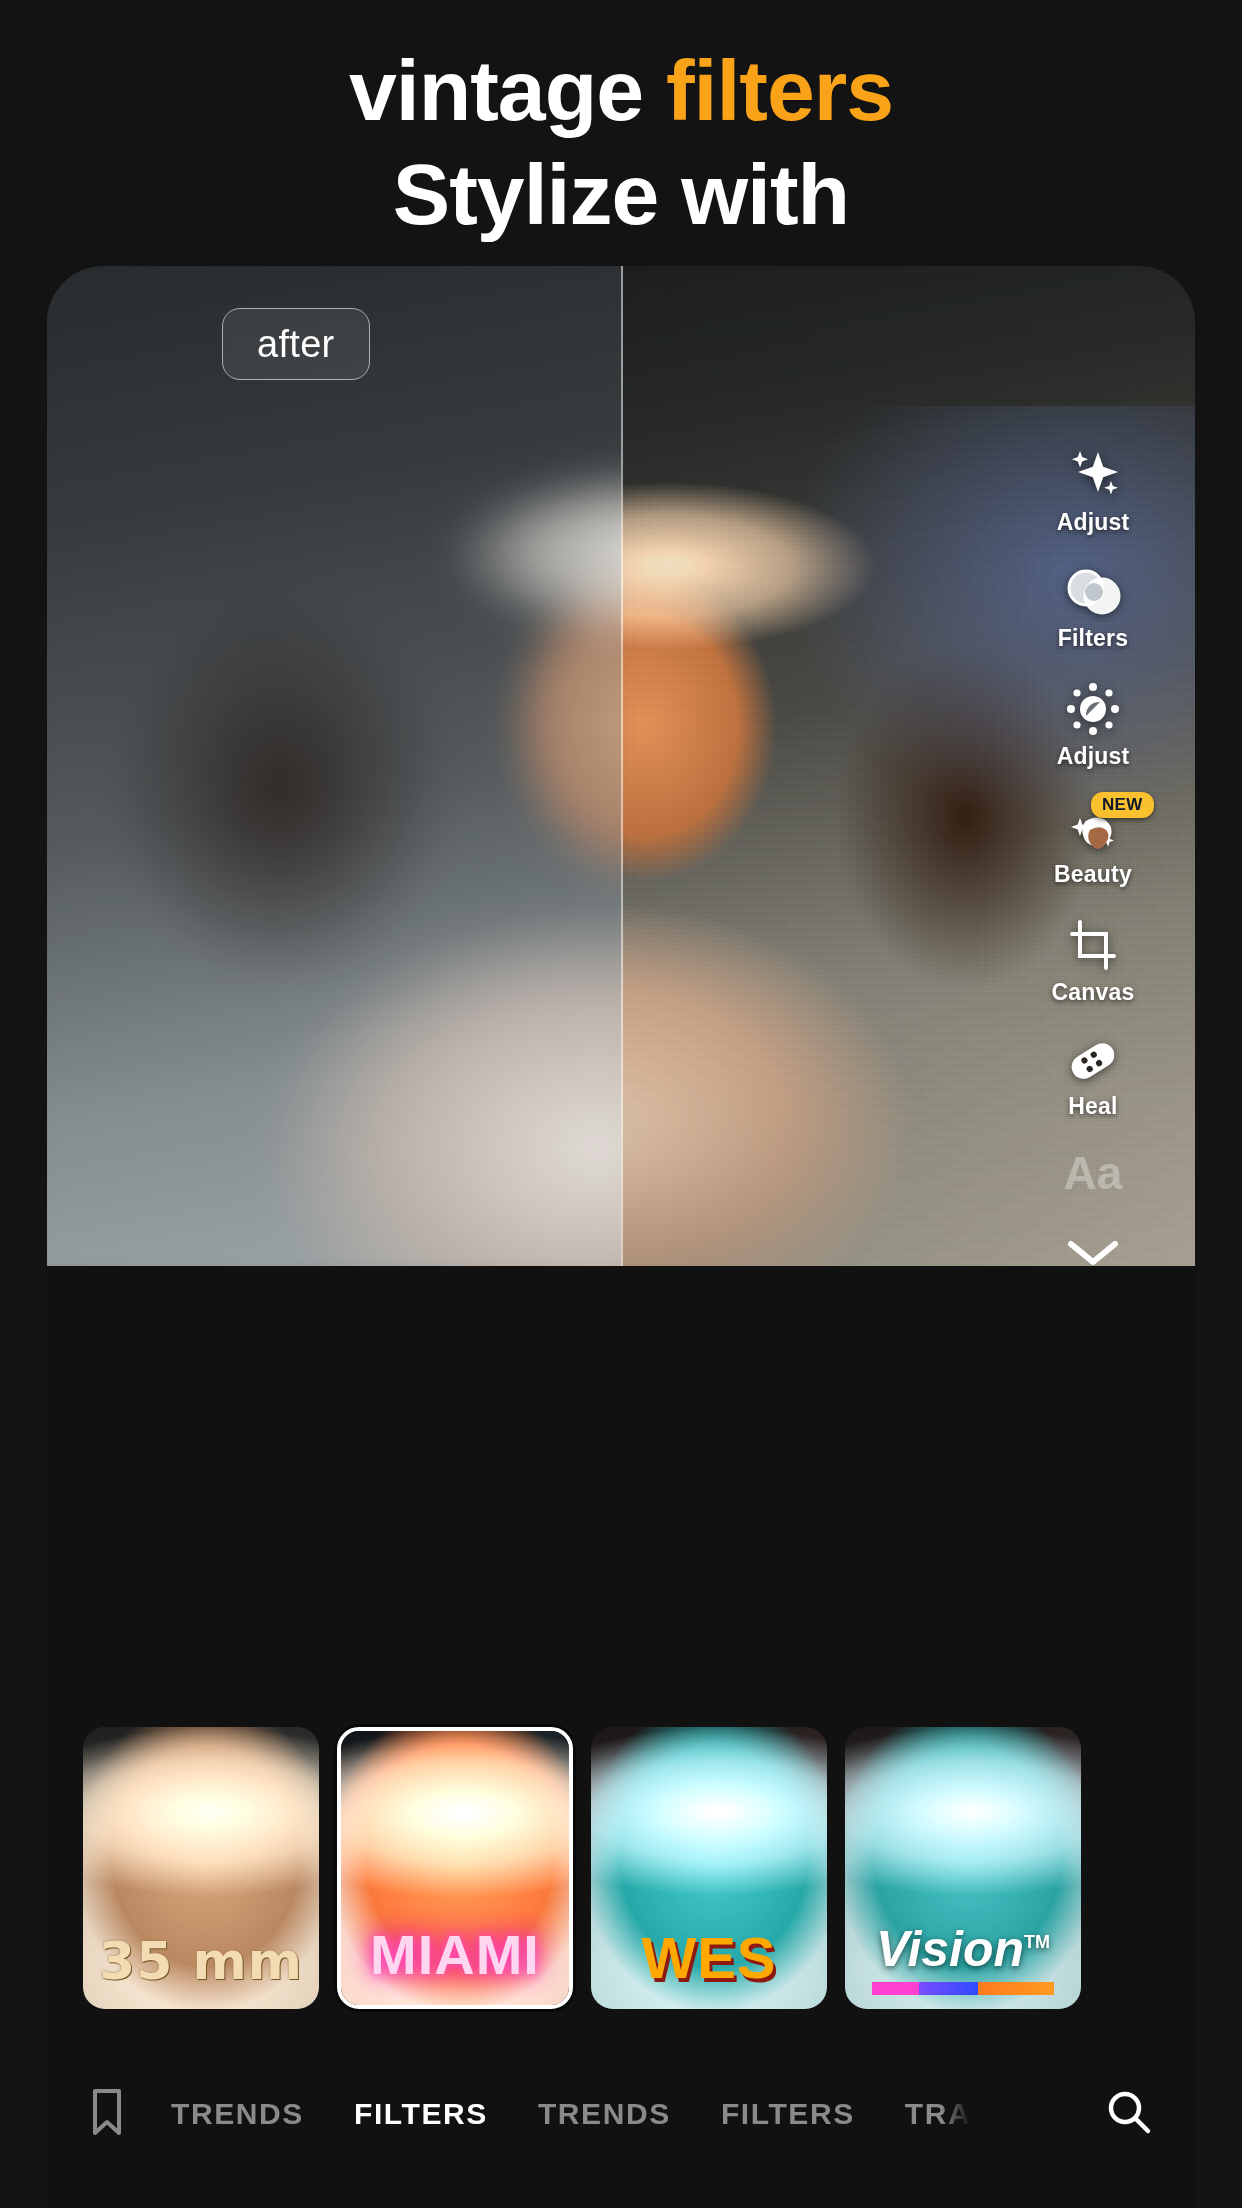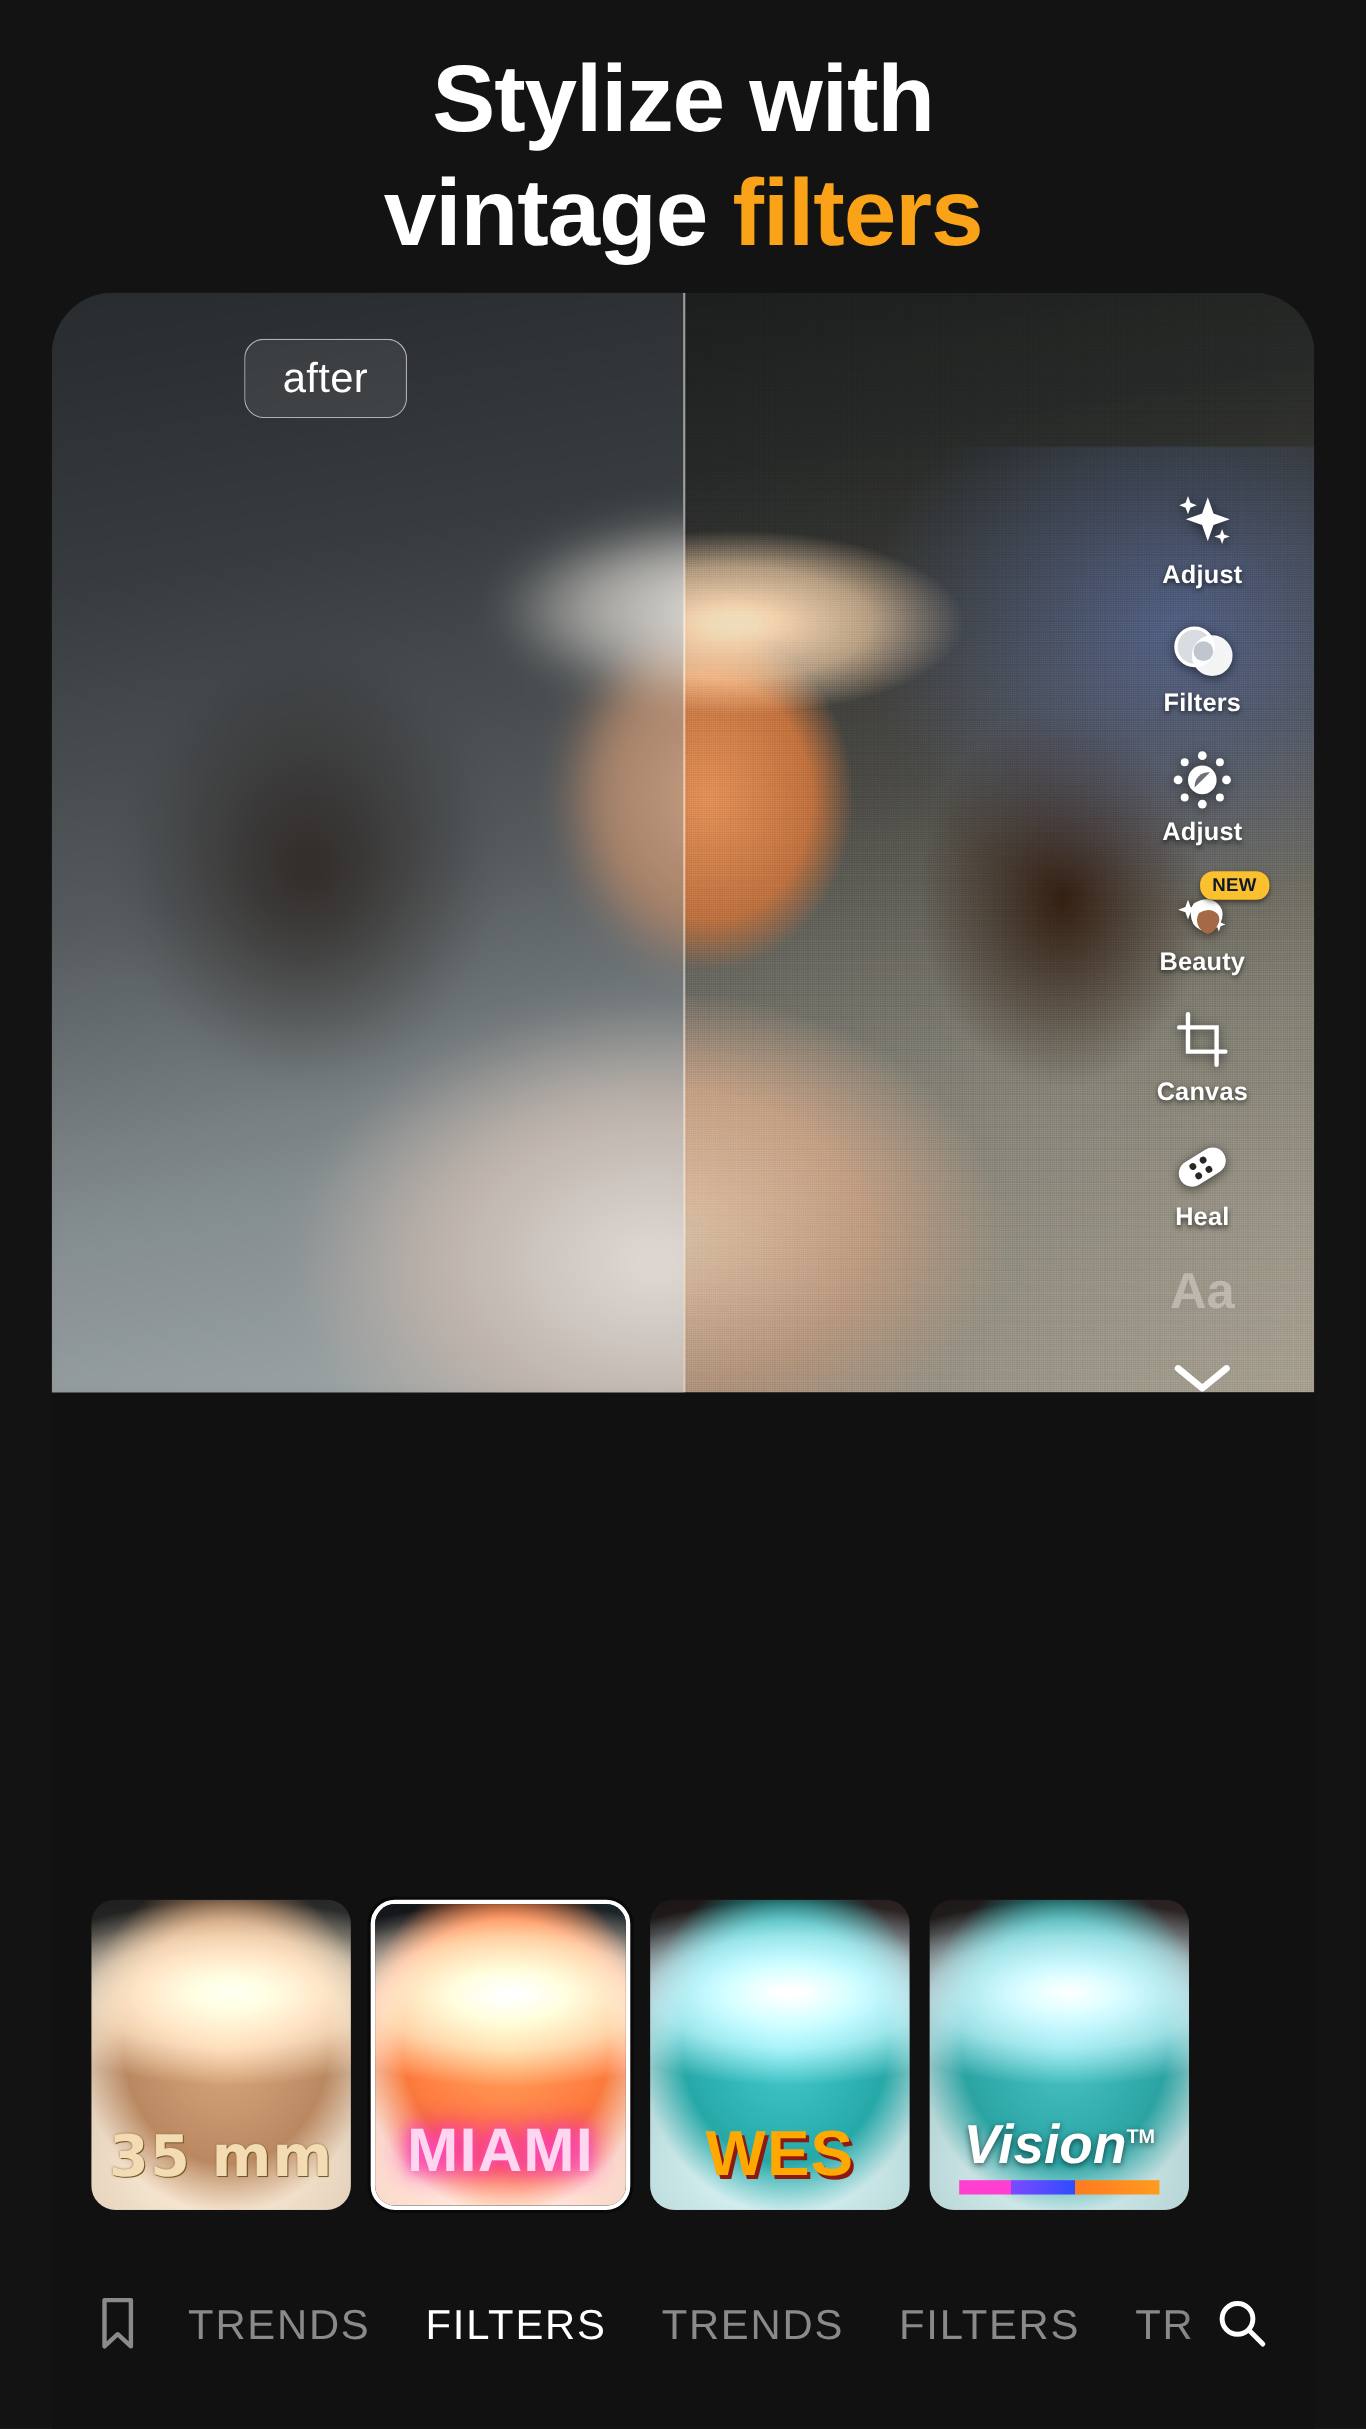--- a/index.html
+++ b/index.html
@@ -204,36 +204,36 @@
   .tabbar{
     position:absolute; left:0; bottom:34px;
     width:1148px; height:120px;
     display:flex; align-items:center;
     padding:0 40px;
     gap:0px;
   }
   .tabbar .bk{ margin-right:44px; flex:0 0 auto; }
   .tabs{ display:flex; align-items:center; gap:50px; flex:1 1 auto; overflow:hidden; }
   .tab{
-    color:#8a8a8a; font-size:38px; font-weight:400; letter-spacing:1.6px;
+    color:#8a8a8a; font-size:30px; font-weight:700; letter-spacing:1.6px;
     white-space:nowrap; flex:0 0 auto;
   }
   .tab.active{ color:#ffffff; }
   .tab.cut{
     -webkit-mask-image:linear-gradient(90deg,#000 55%,rgba(0,0,0,0) 100%);
     mask-image:linear-gradient(90deg,#000 55%,rgba(0,0,0,0) 100%);
   }
   .srch{ margin-left:18px; flex:0 0 auto; }
 </style>
 </head>
 <body>
 
 <div class="headline">
+  <div><span>vintage </span><span class="accent">filters</span></div>
   <div>Stylize with</div>
-  <div><span>vintage </span><span class="accent">filters</span></div>
 </div>
 
 <div class="phone">
 
   <div class="canvas">
 
     <div class="half-before">
       <div class="photo">
           <div class="scene"></div>
         </div>

